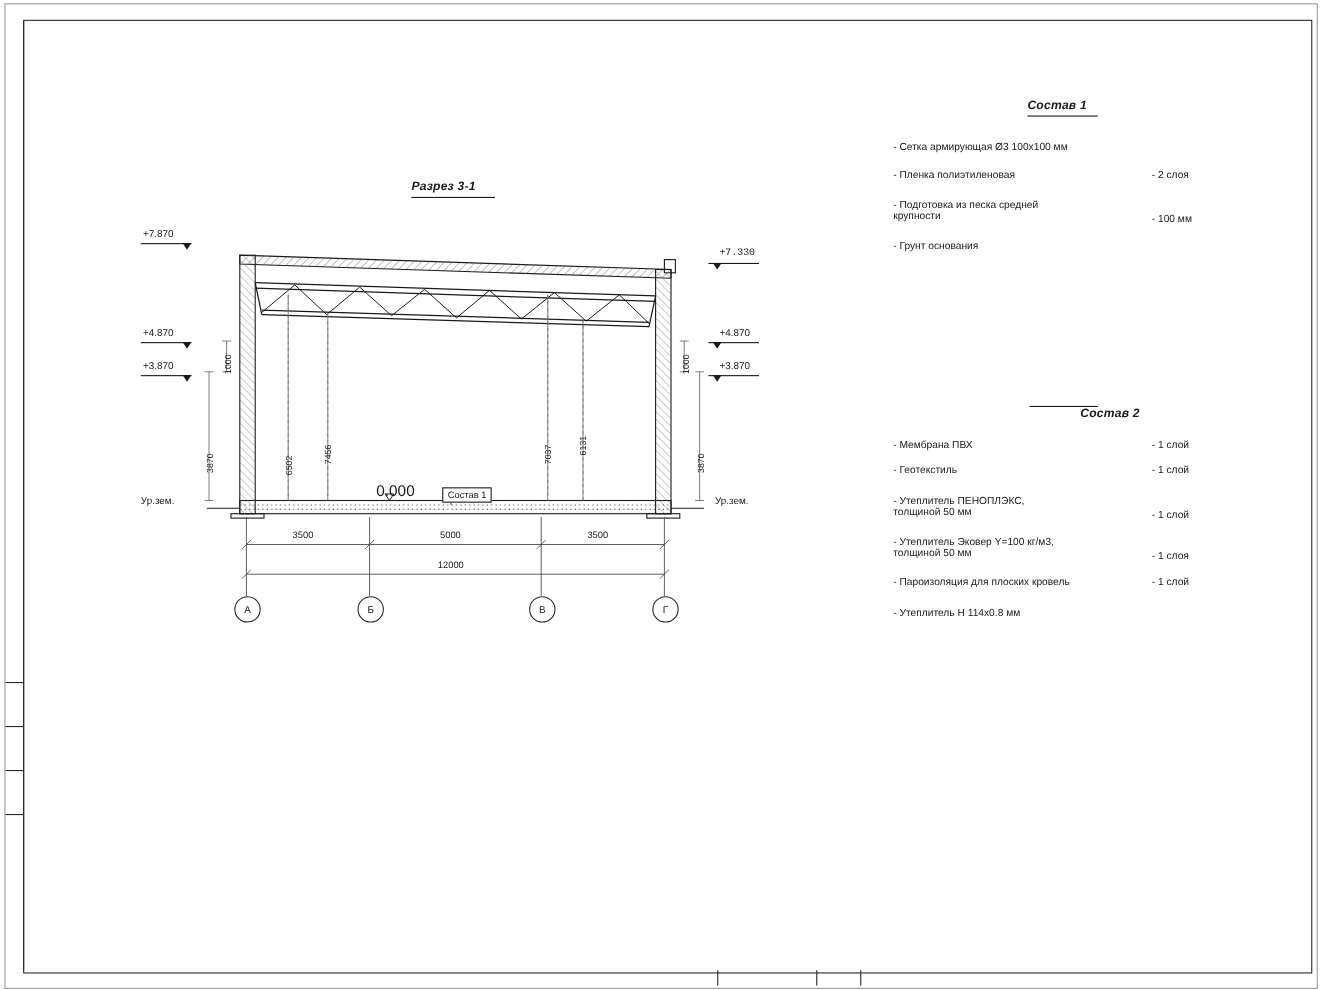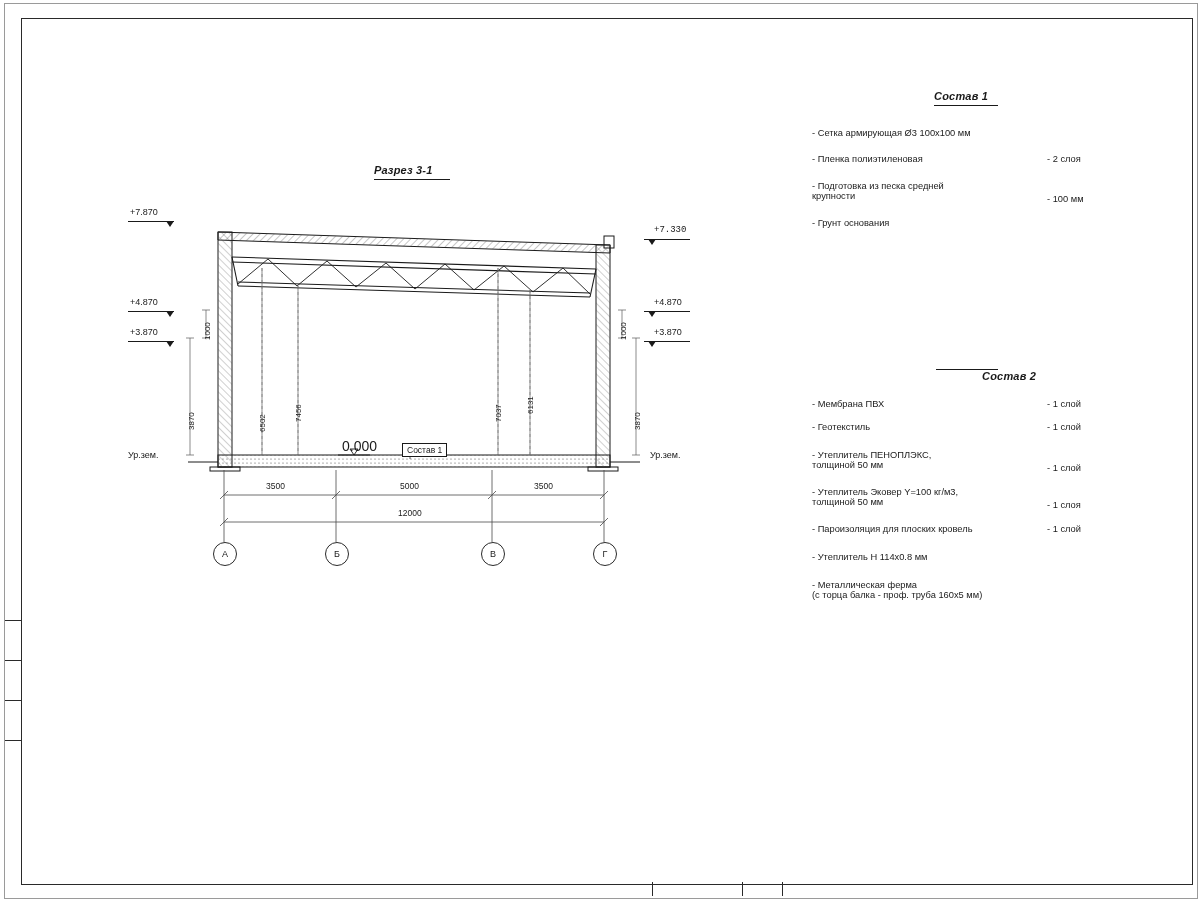--- a/index.html
+++ b/index.html
@@ -274,20 +274,15 @@
       <span class="val" style="top:13px">- 1 слоя</span>
     </div>
     <div class="row" style="margin-bottom:18px">
       <span class="txt" style="width:225px">- Пароизоляция для плоских кровель</span>
       <span class="val">- 1 слой</span>
     </div>
     <div class="row" style="margin-bottom:18px">
       <span class="txt" style="width:225px">- Утеплитель Н 114х0.8 мм</span>
       <span class="val"></span>
     </div>
-    <div class="row">
-      <span class="txt" style="white-space:pre-line;width:260px">- Металлическая ферма
-  (с торца балка - проф. труба 160х5 мм)</span>
-      <span class="val"></span>
-    </div>
   </div>
 
 </div>
 
 </body></html>

